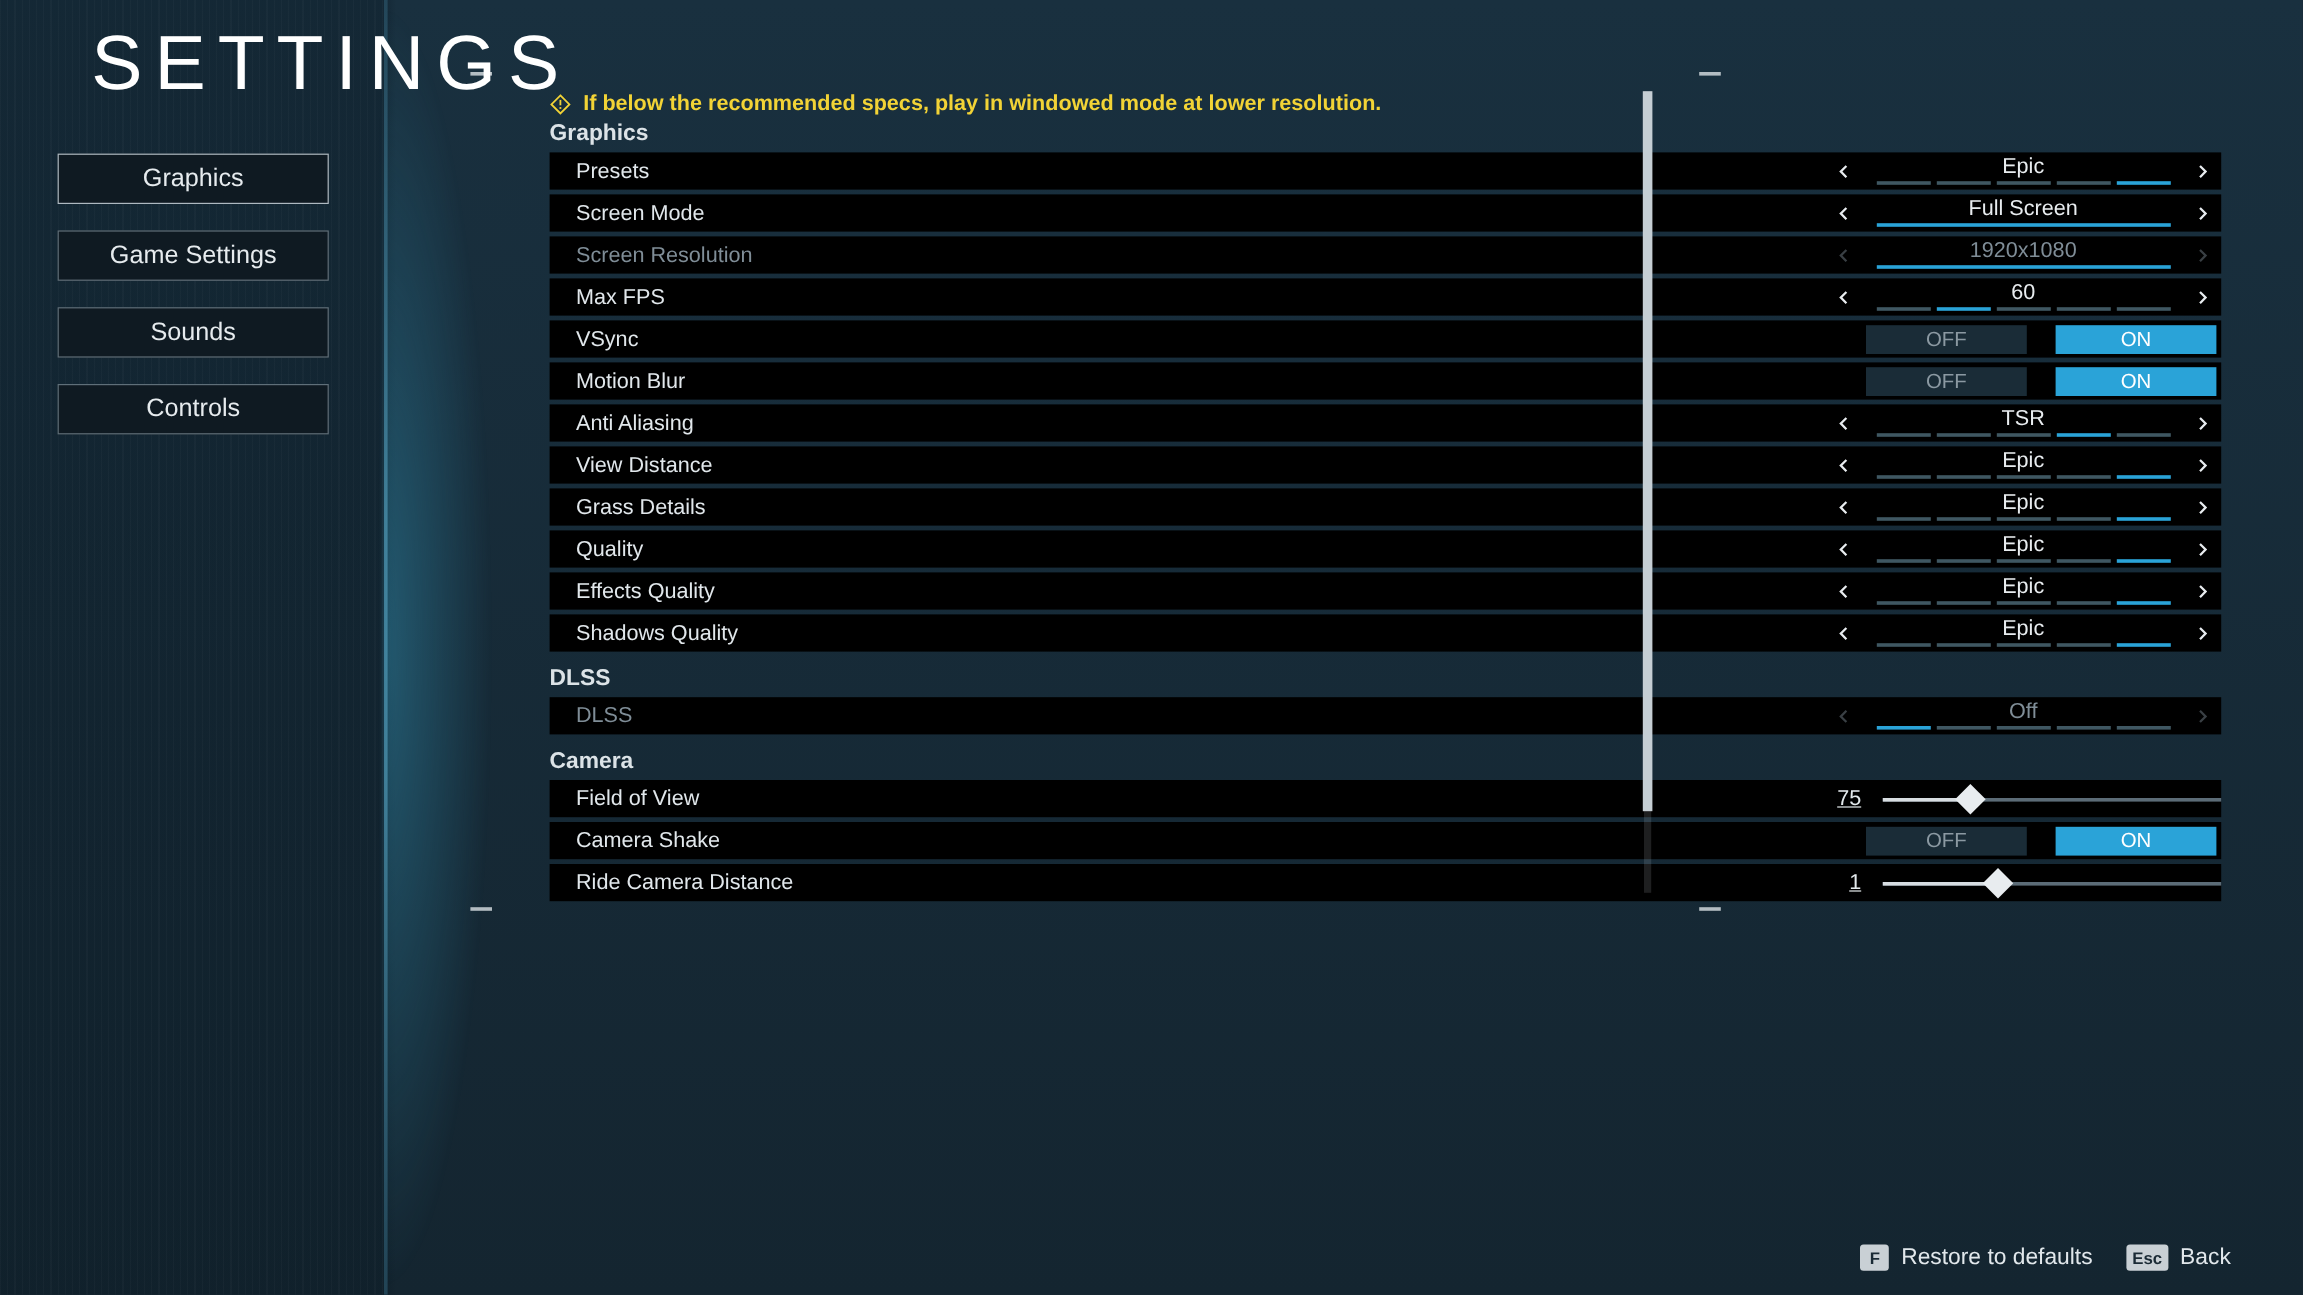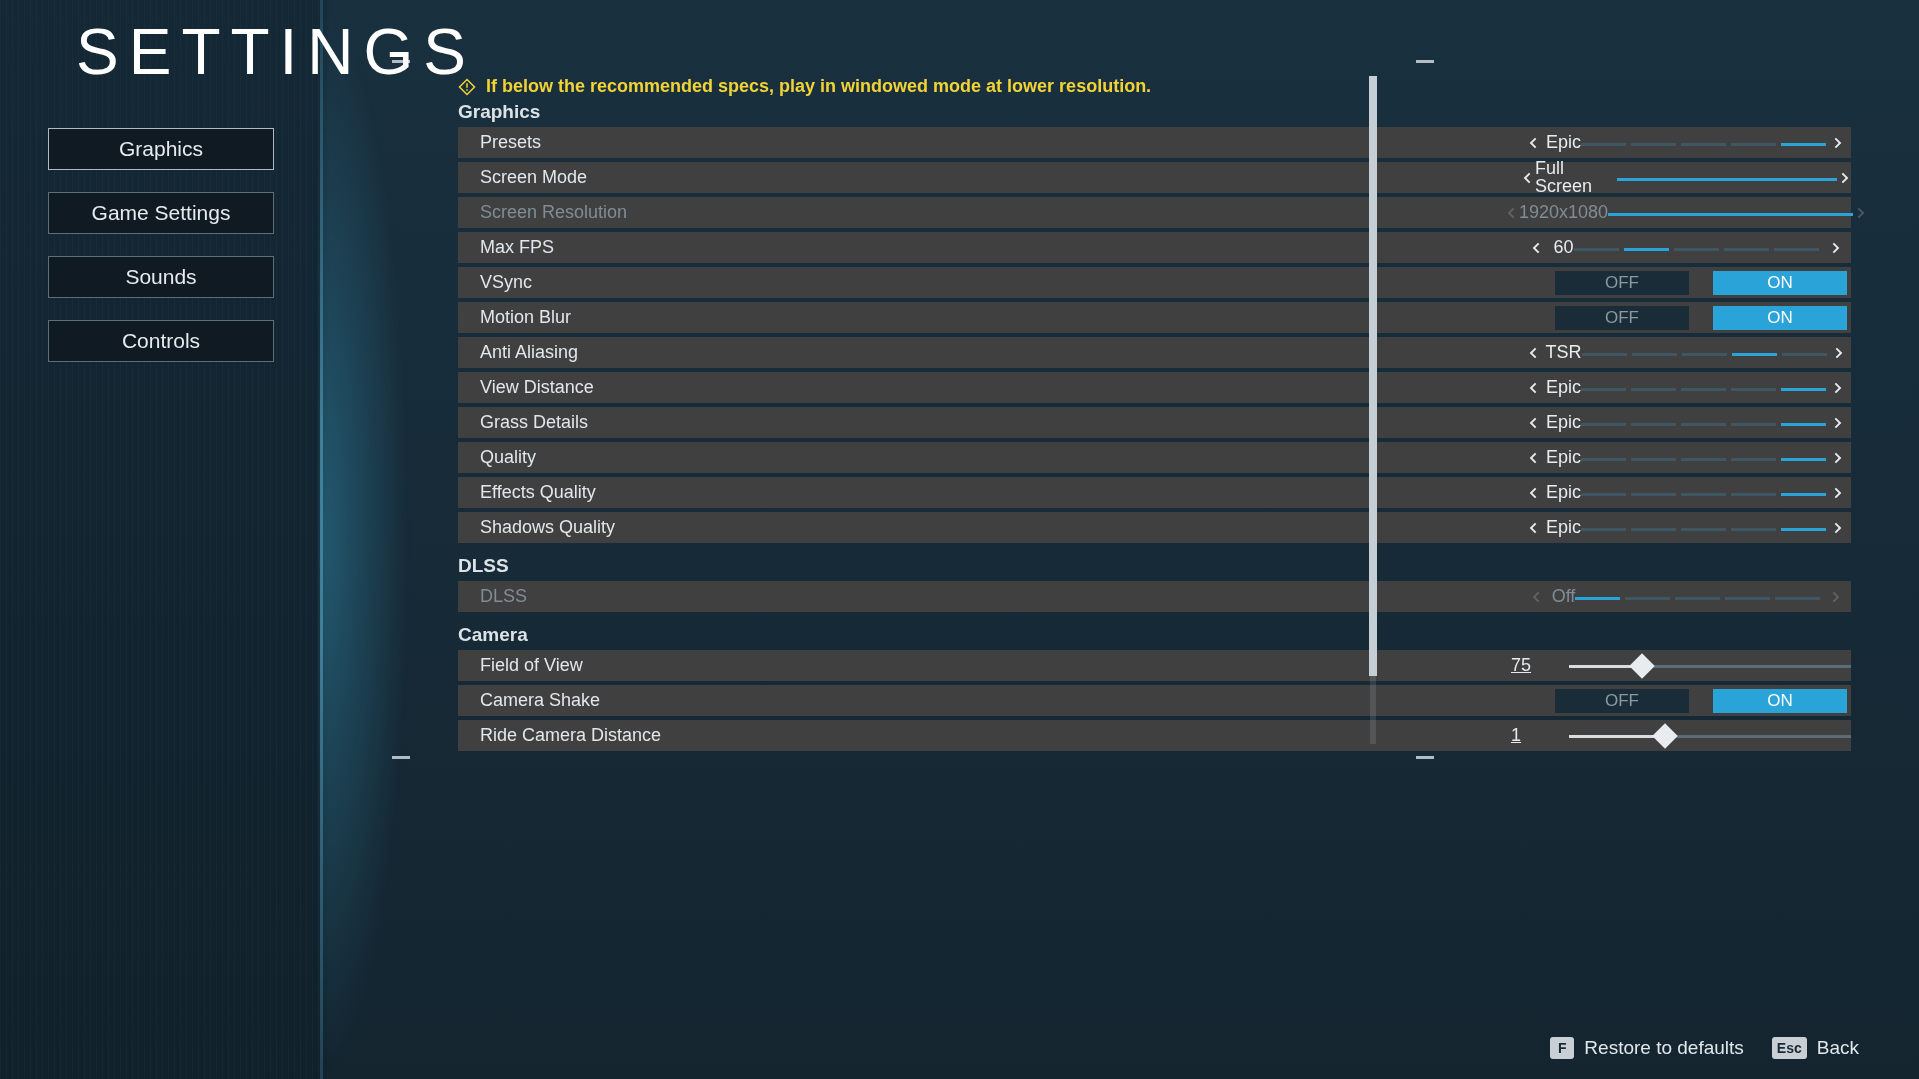--- a/index.html
+++ b/index.html
@@ -76,50 +76,50 @@
   .warn-icon {
     width:18px; height:18px; display:inline-flex; align-items:center; justify-content:center;
   }
   .section-head {
     font-size: 19px; font-weight: 600; color:#dce3e7;
     margin-top: 2px; margin-bottom: 4px;
   }
   .rows { display:flex; flex-direction:column; gap:4px; }
   .row {
     display:flex; align-items:center;
-    background: #404040; height: 31px;
+    background: #000000; height: 31px;
     padding-left: 22px;
   }
   .row.disabled { color:#7f8d97; }
   .row-label { flex: 1 1 auto; font-size:18px; color:#e1e7eb; }
   .row.disabled .row-label,
   .row.disabled .sel-value,
   .row.disabled .chev svg { color:#7f8d97; fill:#7f8d97; }
 
   .ctrl { display:flex; align-items:center; height:100%; }
   
   .selector { width: 330px; display:flex; align-items:center; justify-content:center; position:relative; }
   .chev { width:30px; height:30px; display:flex; align-items:center; justify-content:center; cursor:pointer; }
   .chev svg { width:16px; height:16px; fill:#e8ecef; }
-  .sel-center { flex:1; display:flex; flex-direction:row; align-items:center; justify-content:center; }
+  .sel-center { flex:1; display:flex; flex-direction:column; align-items:center; justify-content:center; }
   .sel-value { font-size:18px; color:#e8ecef; line-height:1; margin-top:-2px; }
   .ticks { display:flex; gap:5px; margin-top:4px; width: 245px; }
   .tick { flex:1; height:3px; background:#3f5762; }
   .tick.on { background:#2aa3d8; }
   .ticks.single .tick { height:3px; }
   
   
   .toggle { width:300px; display:flex; gap:4px; padding:3px 4px; }
   .tg { flex:1; display:flex; align-items:center; justify-content:center; height:24px; font-size:17px; background:#1a2c37; color:#cfd6da; cursor:pointer; }
   .tg.on { background:#2aa3d8; color:#fff;margin-left:20px; }
   .tg.dim { color:#8b99a2; }
 
   
   .slider-wrap { display:flex; align-items:center; width:340px; gap:18px; }
-  .slider-val { width:40px; text-align:left; font-size:18px; color:#e3e9ec;text-decoration:underline; }
+  .slider-val { width:40px; text-align:right; font-size:18px; color:#e3e9ec;text-decoration:underline; }
   .slider { position:relative; flex:1; height:20px; cursor:pointer; }
   .slider-track { position:absolute; left:0; right:0; top:9px; height:3px; background:#5c6c77; }
   .slider-fill { position:absolute; left:0; top:9px; height:3px; background:#d7dde1; }
   .slider-thumb {
     position:absolute; top:1px; width:18px; height:18px;
     background:#e8ecef; transform: translateX(-50%) rotate(45deg);
   }
 
   
   .footer {

